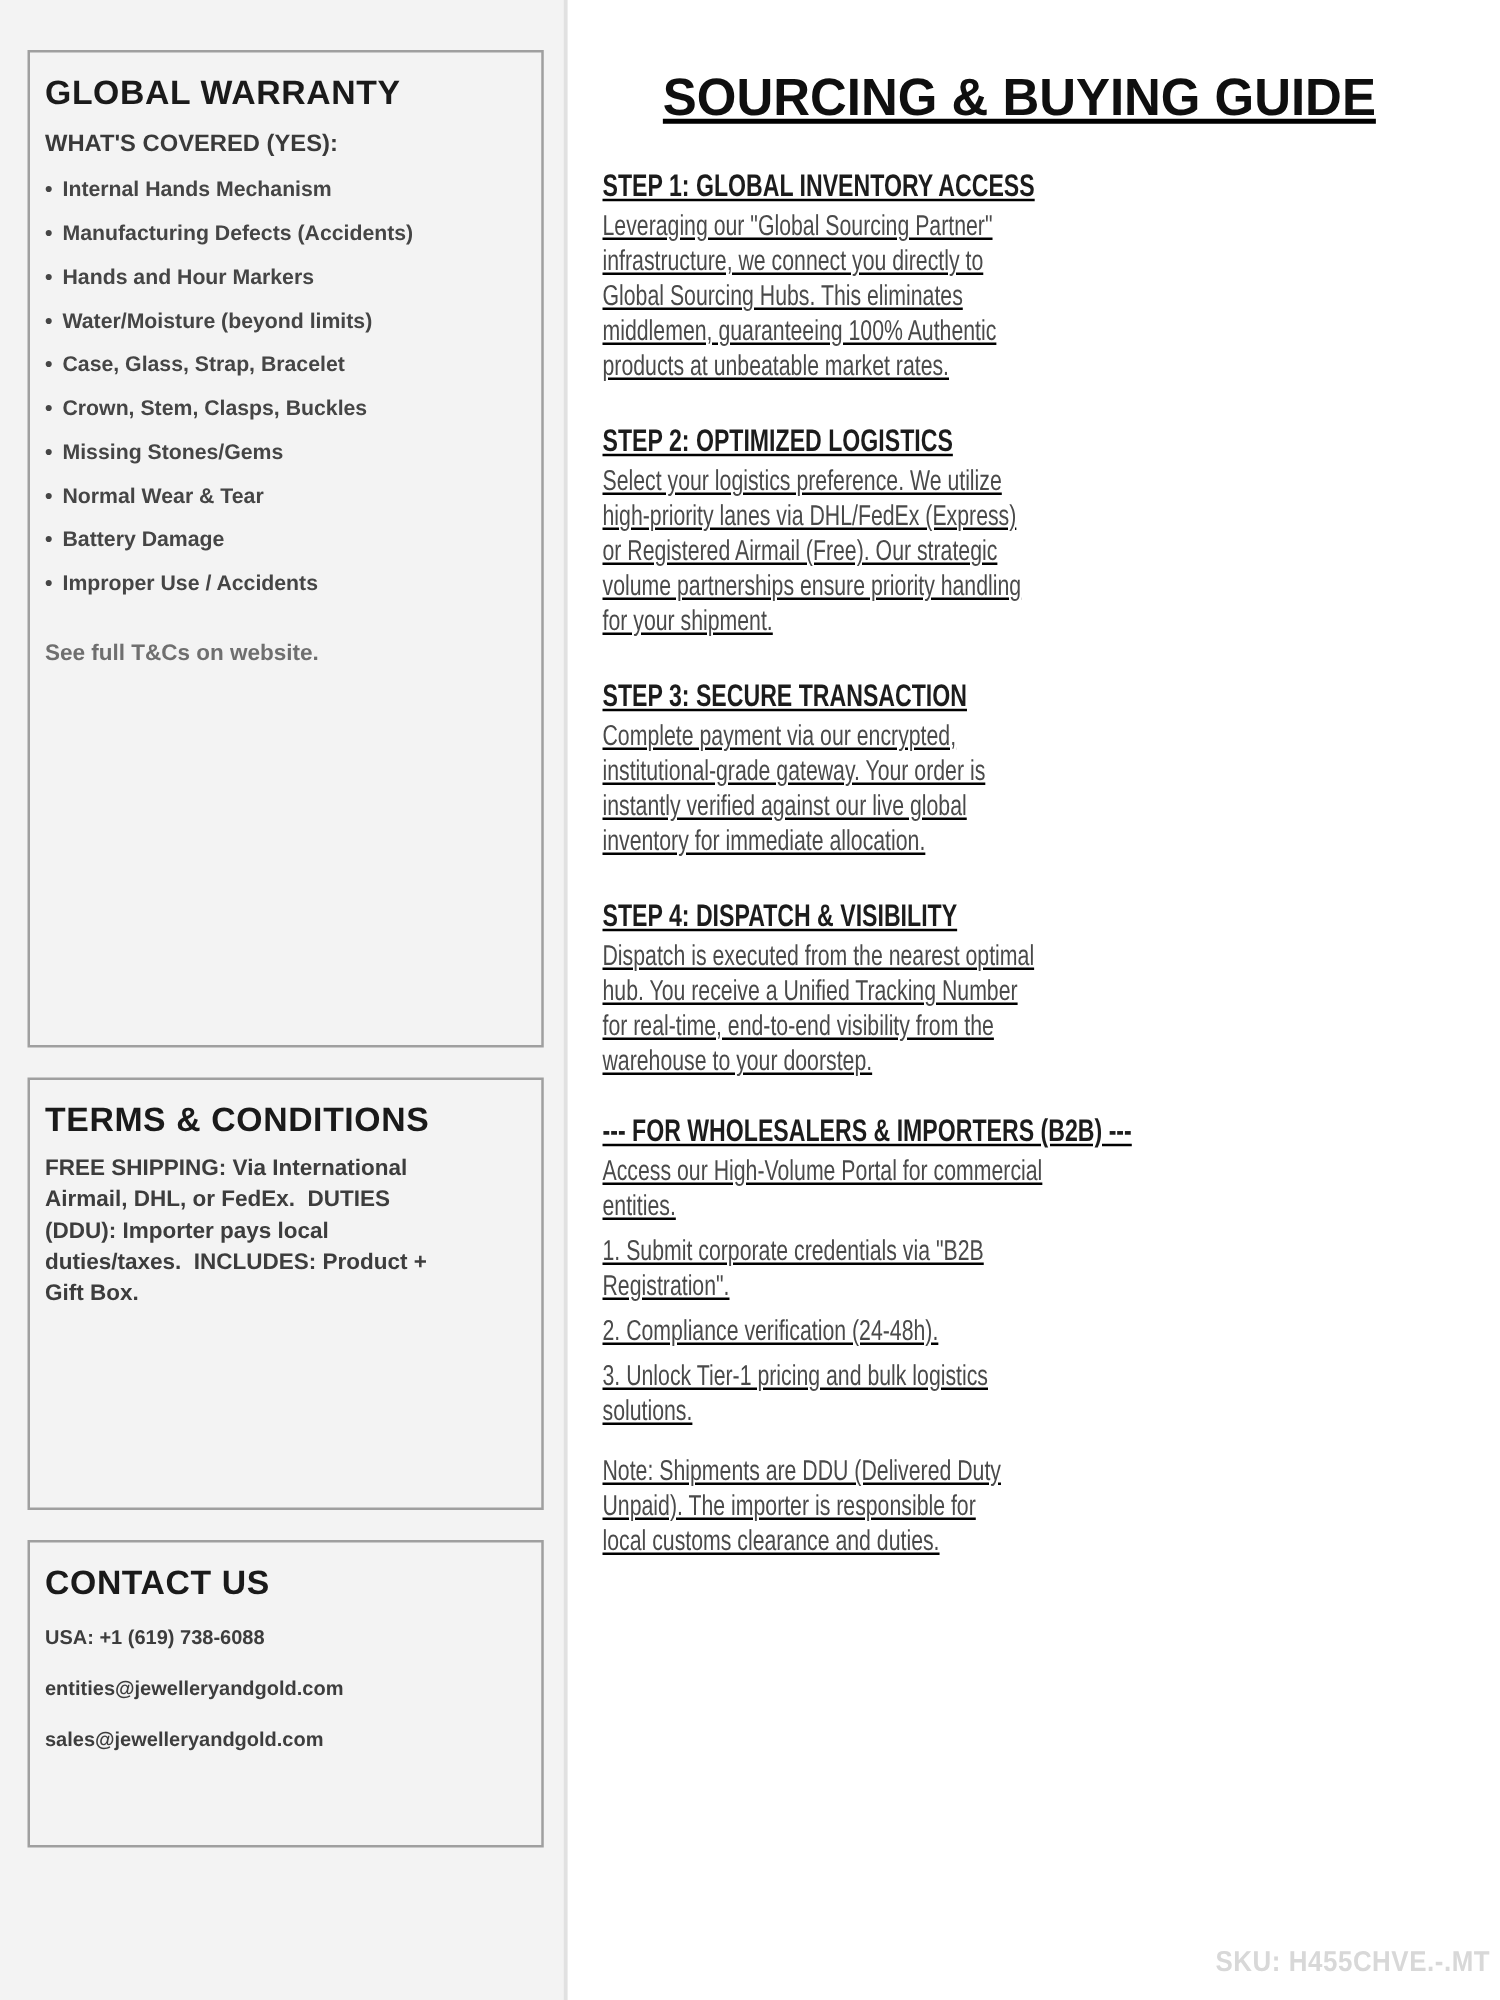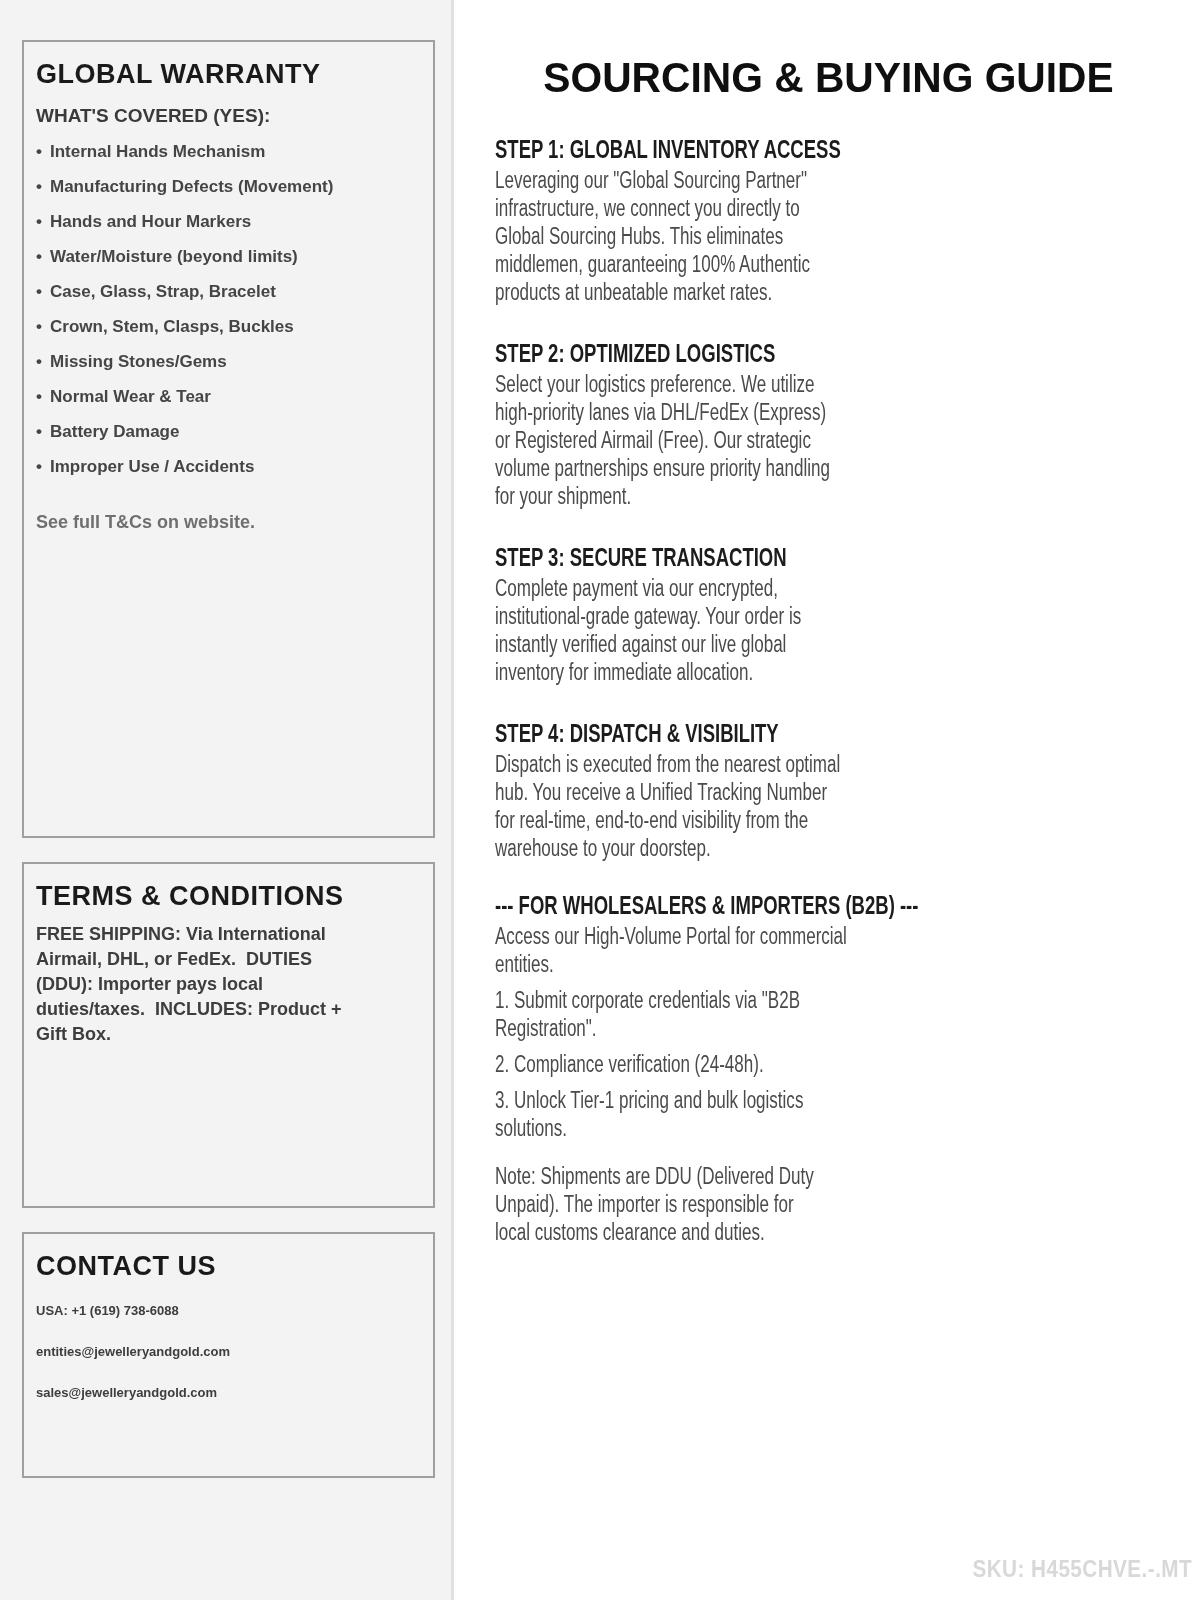--- a/index.html
+++ b/index.html
@@ -74,31 +74,31 @@
   .terms-body {
     margin: 10px 0 0 0;
     font-size: 18px;
     line-height: 25px;
     font-weight: 700;
     color: #3d3d3d;
     white-space: pre-wrap;
   }
   .contact-line {
     margin: 18px 0 0 0;
-    font-size: 13px;
+    font-size: 16px;
     line-height: 22px;
     font-weight: 700;
     color: #3d3d3d;
   }
   .contact-line + .contact-line { margin-top: 19px; }
   
   .main {
     position: absolute;
-    left: 457px; top: 0;
-    width: 743px; height: 1600px;
+    left: 444px; top: 0;
+    width: 743px; height: 1600px; text-decoration: underline;
   }
   .main-title {
     margin: 54px 0 0 0;
     font-size: 42px;
     line-height: 48px;
     font-weight: 700;
     letter-spacing: 0px;
     color: #0f0f0f;
     text-align: center;
     transform: scaleX(0.97);
@@ -145,21 +145,21 @@
 
 <div class="page">
 
   <aside class="sidebar">
 
     <section class="panel panel-warranty">
       <h2>GLOBAL WARRANTY</h2>
       <h3>WHAT'S COVERED (YES):</h3>
       <ul class="bullets">
         <li>Internal Hands Mechanism</li>
-        <li>Manufacturing Defects (Movement)</li>
+        <li>Manufacturing Defects (Accidents)</li>
         <li>Hands and Hour Markers</li>
       </ul>
       <ul class="bullets">
         <li>Water/Moisture (beyond limits)</li>
         <li>Case, Glass, Strap, Bracelet</li>
         <li>Crown, Stem, Clasps, Buckles</li>
         <li>Missing Stones/Gems</li>
         <li>Normal Wear &amp; Tear</li>
         <li>Battery Damage</li>
         <li>Improper Use / Accidents</li>

